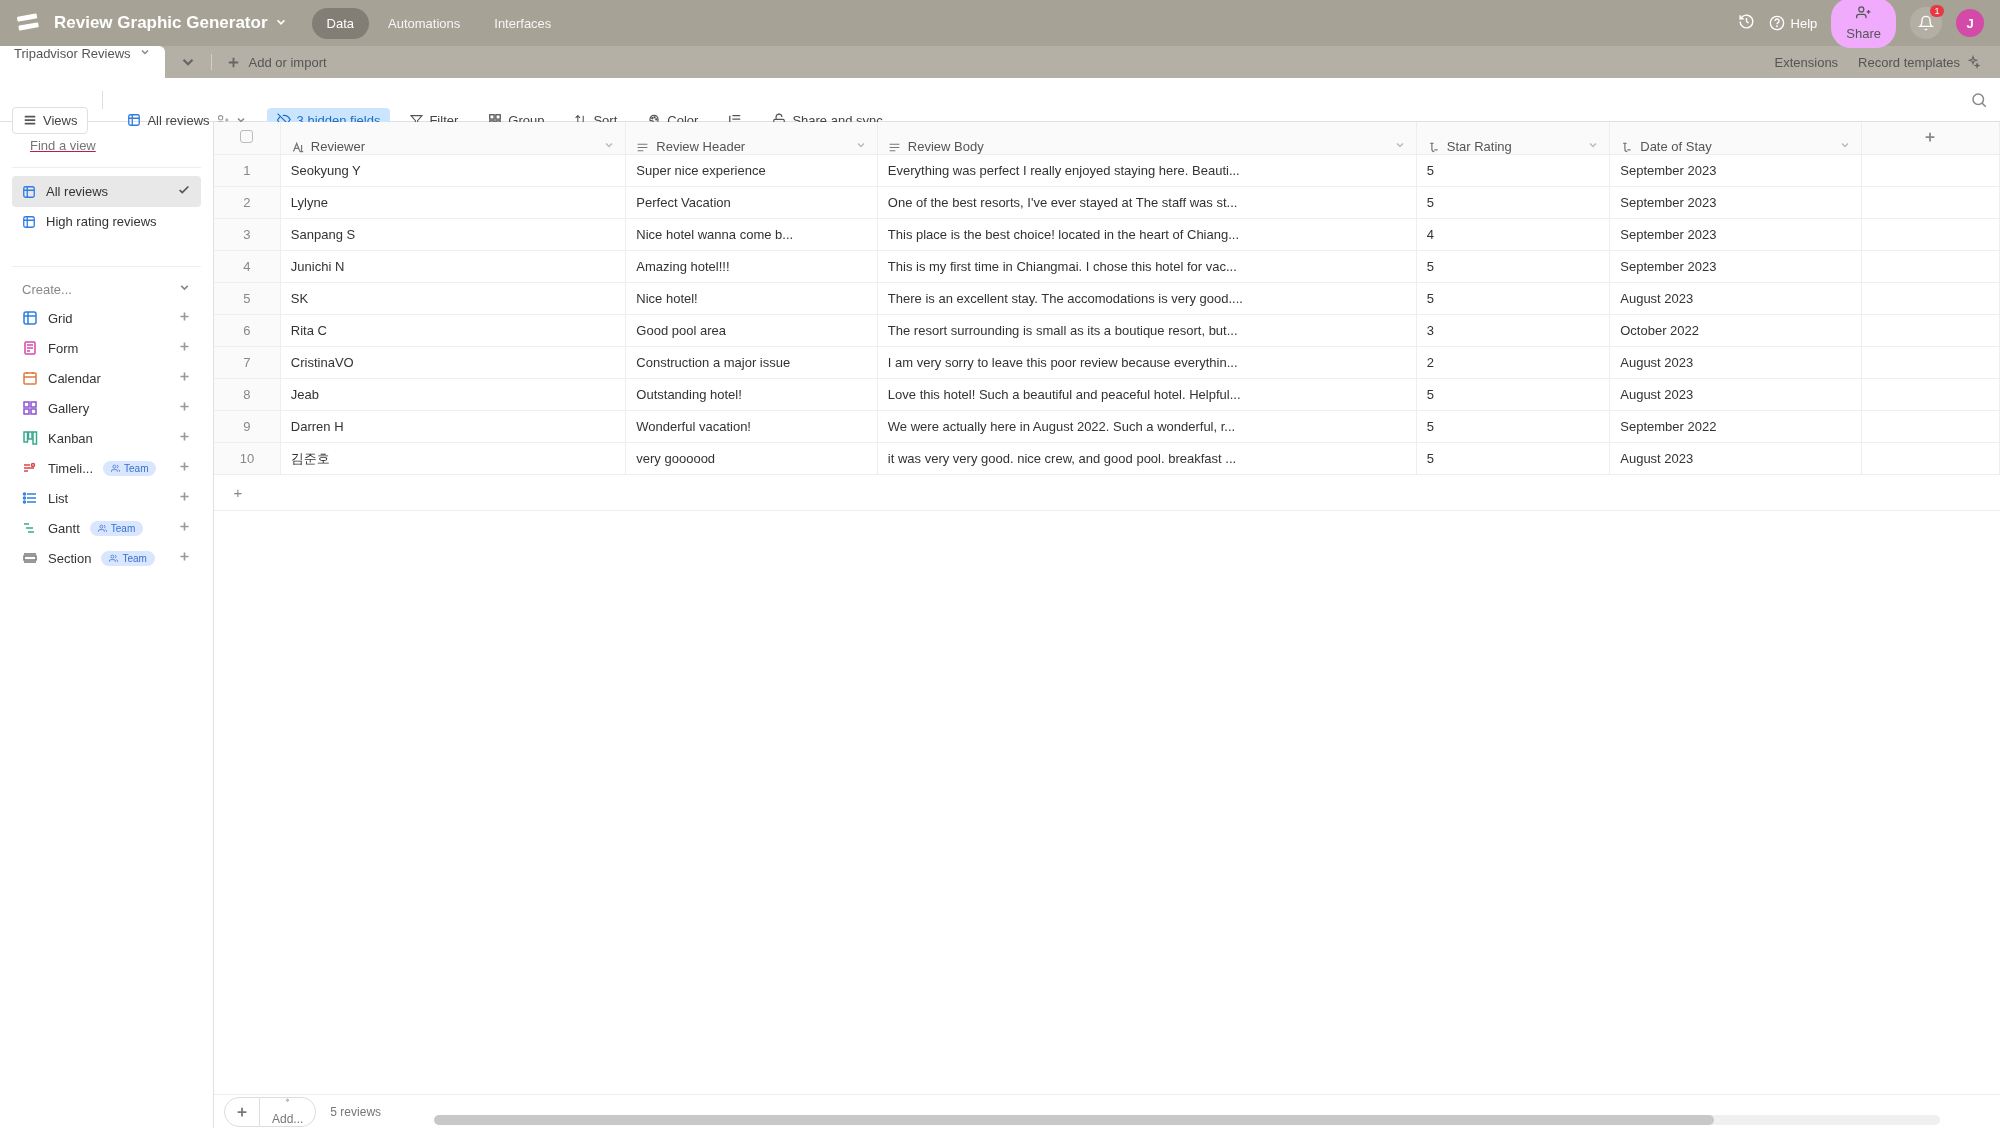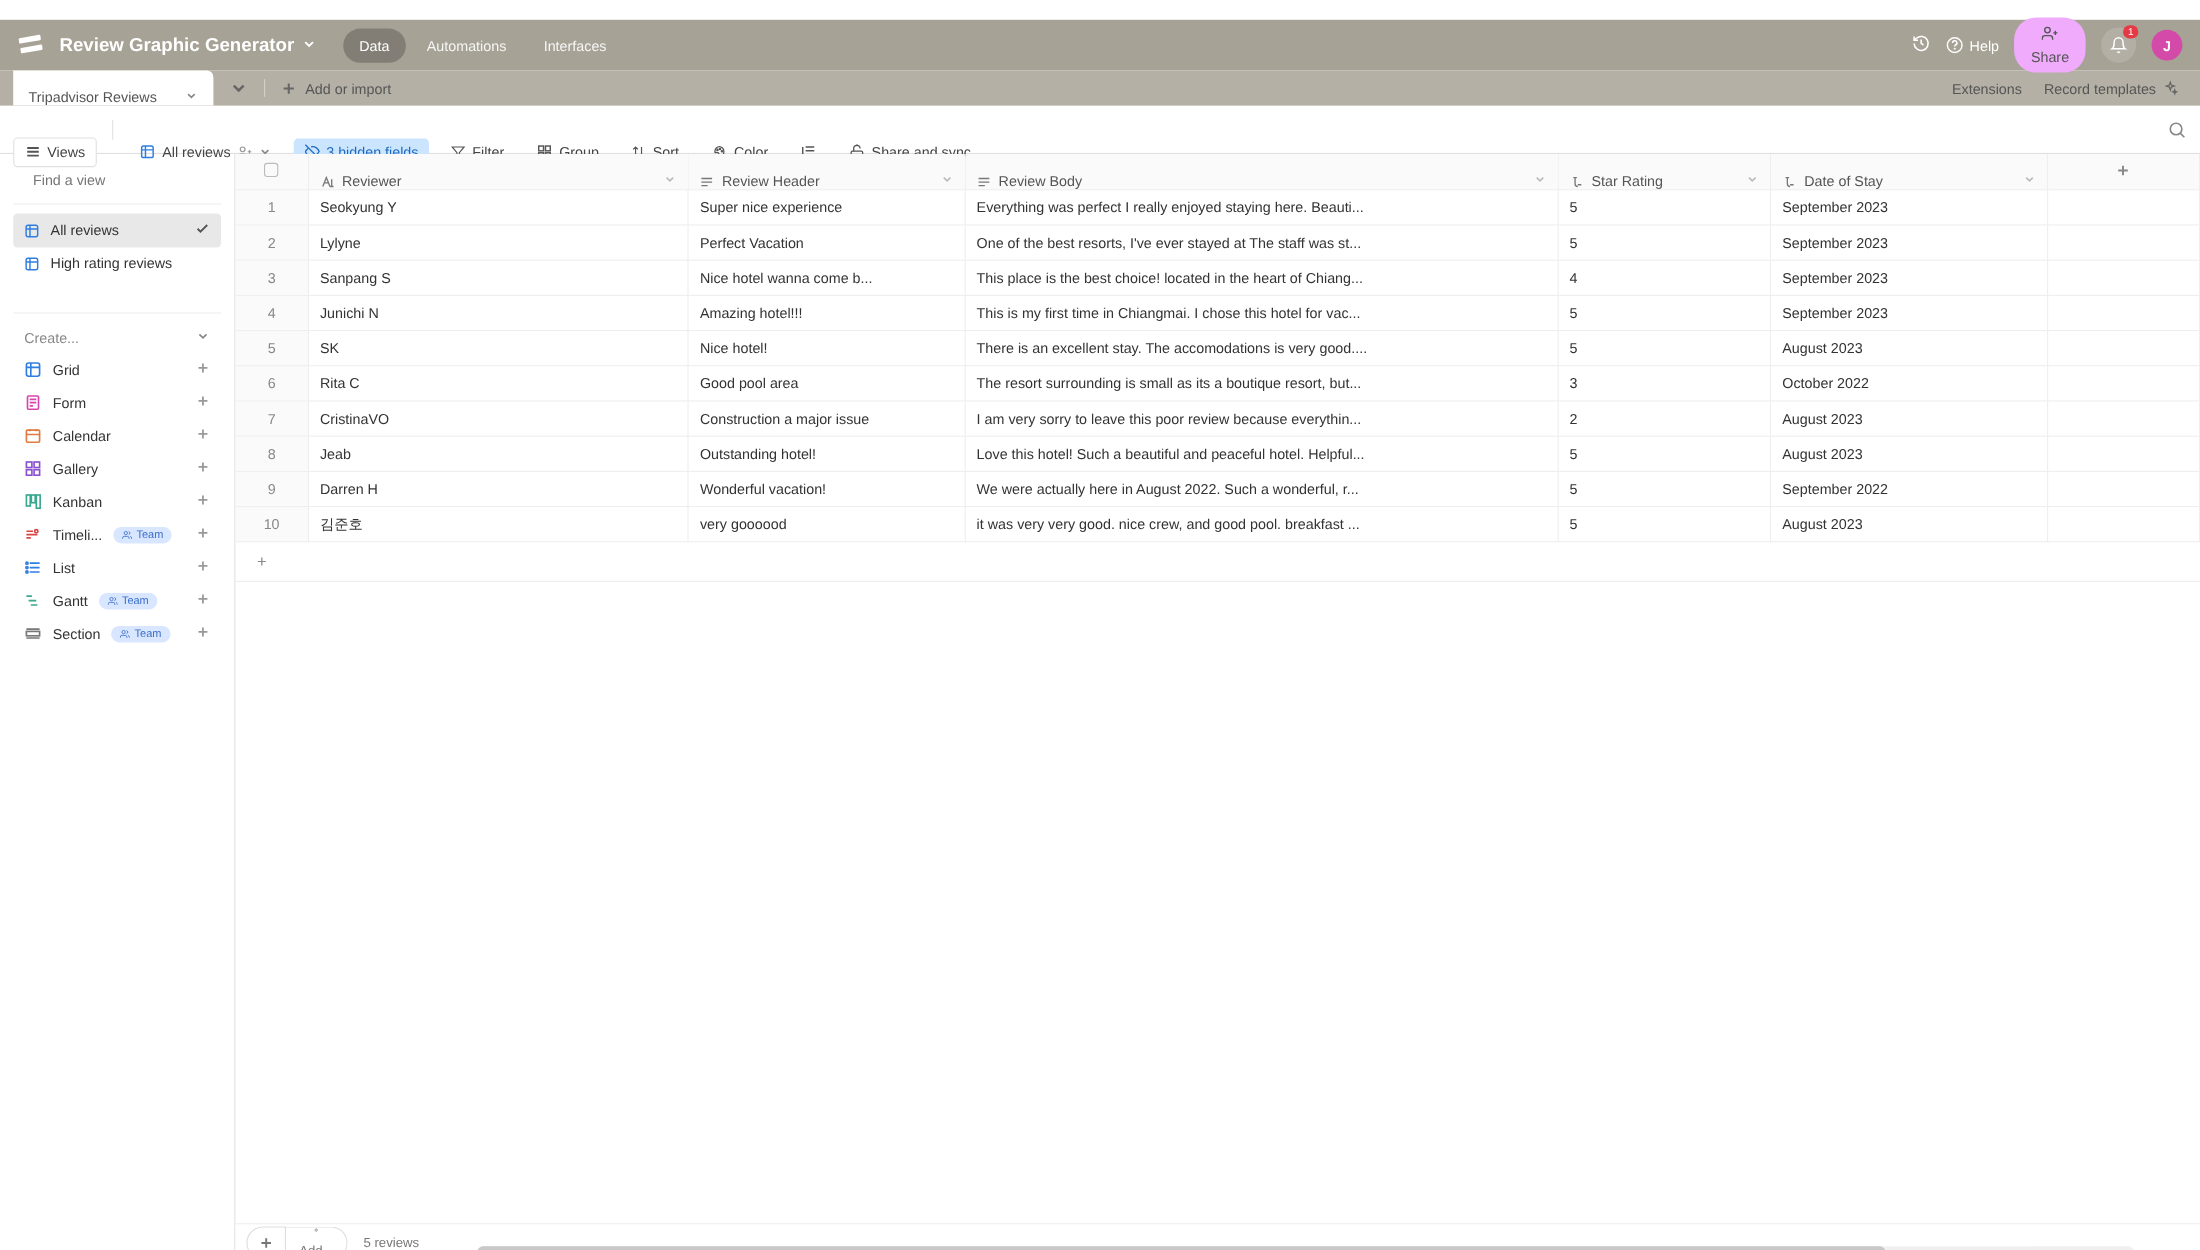--- a/index.html
+++ b/index.html
@@ -1,52 +1,52 @@
 <!DOCTYPE html>
 <html><head>
 <meta charset="utf-8">
 <style>
 * { box-sizing: border-box; margin: 0; padding: 0; }
 body { font-family: -apple-system, BlinkMacSystemFont, "Segoe UI", Helvetica, Arial, sans-serif; font-size: 13px; color: #333; background: #fff; overflow: hidden; }
-.header { height: 46px; background: #a7a296; display: flex; align-items: center; padding: 0 16px; color: #fff; margin-top: 18px; }
+.header { height: 46px; background: #a7a296; display: flex; align-items: center; padding: 0 16px; color: #fff; }
 .logo-icon { width: 24px; height: 24px; margin-right: 14px; }
 .app-title { font-size: 17px; font-weight: 600; margin-right: 6px; }
 .chevron-sm { width: 14px; height: 14px; }
 .nav-tabs { display: flex; gap: 4px; margin-left: 24px; }
 .nav-tab { padding: 8px 15px; border-radius: 20px; font-size: 13px; color: rgba(255,255,255,0.9); cursor: pointer; }
 .nav-tab.active { background: rgba(0,0,0,0.22); color: #fff; }
 .header-right { margin-left: auto; display: flex; align-items: center; gap: 14px; }
 .help-btn { display: flex; align-items: center; gap: 6px; color: #fff; cursor: pointer; }
 .share-btn { background: #f0abfc; color: #555; padding: 7px 15px; border-radius: 20px; display: flex; align-items: center; gap: 6px; font-size: 13px; cursor: pointer; flex-direction: column; }
 .notif { position: relative; width: 32px; height: 32px; border-radius: 50%; background: rgba(255,255,255,0.15); display: flex; align-items: center; justify-content: center; cursor: pointer; }
 .notif-badge { position: absolute; top: -2px; right: -2px; background: #e63946; color: #fff; font-size: 9px; border-radius: 8px; padding: 1px 4px; min-width: 14px; text-align: center; }
 .avatar { width: 28px; height: 28px; border-radius: 50%; background: #d44aa8; color: #fff; display: flex; align-items: center; justify-content: center; font-weight: 600; font-size: 13px; cursor: pointer; }
 
 .subheader { height: 32px; background: #b5b0a5; display: flex; align-items: center; color: #555; }
-.tab-btn { background: #fff; height: 32px; padding: 0 14px; border-top-right-radius: 6px; display: flex; align-items: flex-end; gap: 25px; font-size: 13px; margin-left: 12px; cursor: pointer; }
+.tab-btn { background: #fff; height: 32px; padding: 0 14px; border-top-right-radius: 6px; display: flex; align-items: flex-start; gap: 8px; font-size: 13px; cursor: pointer; }
 .tab-chev { color: #999; }
 .subheader-actions { display: flex; align-items: center; gap: 14px; padding-left: 14px; justify-content: space-between; }
 .icon-btn-sm { width: 18px; height: 18px; color: #555; cursor: pointer; }
 .divider-v { width: 1px; height: 16px; background: rgba(255,255,255,0.4); }
 .add-import { display: flex; align-items: center; gap: 8px; cursor: pointer; }
 .subheader-right { margin-left: auto; display: flex; align-items: center; gap: 20px; padding-right: 20px; font-size: 13px; }
 .rec-templates { display: flex; align-items: center; gap: 6px; cursor: pointer; }
 
 .toolbar { height: 44px; border-bottom: 1px solid #e0e0e0; display: flex; align-items: center; padding: 0 12px; gap: 10px; color: #444; font-size: 13px; }
 .tb-btn { display: flex; align-items: center; gap: 6px; padding: 5px 10px; border-radius: 4px; cursor: pointer; margin-top: 41px; }
 .tb-btn.bordered { border: 1px solid #e0e0e0; background: #fff; }
 .tb-btn.blue { background: #cce5ff; color: #1d6cc1; }
 .tb-divider { width: 1px; height: 18px; background: #e0e0e0; margin: 0 4px; }
 .tb-spacer { flex: 1; }
 .search-ic { width: 18px; height: 18px; color: #888; cursor: pointer; }
 
 .main { display: flex; height: calc(100vh - 54px - 32px - 44px); }
 .sidebar { width: 214px; border-right: 1px solid #e0e0e0; display: flex; flex-direction: column; padding: 10px 12px; }
 .sb-search { display: flex; align-items: center; gap: 10px; padding: 6px 8px; color: #999; cursor: text; }
-.sb-search input { border: none; outline: none; flex: 1; font-size: 13px; color: #a16207; }
+.sb-search input { border: none; outline: none; flex: 1; font-size: 13px; color: #be185d; text-decoration: underline; }
 .sb-divider { height: 1px; background: #eee; margin: 8px 0; }
 .sb-item { display: flex; align-items: center; gap: 10px; padding: 7px 10px; border-radius: 4px; font-size: 13px; cursor: pointer; }
 .sb-item.active { background: #e8e8e8; }
 .sb-item .check { margin-left: auto; color: #555; }
 .sb-section { margin-top: 22px; }
 .sb-section-hd { display: flex; align-items: center; color: #888; font-size: 13px; padding: 6px 10px; cursor: pointer; }
 .sb-section-hd .chev { margin-left: auto; }
 .sb-create-item { display: flex; align-items: center; gap: 10px; padding: 7px 10px; font-size: 13px; color: #333; cursor: pointer; }
 .sb-create-item .plus { margin-left: auto; color: #888; }
 .team-badge { background: #d9e6ff; color: #3b6fc9; font-size: 10px; padding: 2px 8px; border-radius: 10px; display: flex; align-items: center; gap: 4px; }

